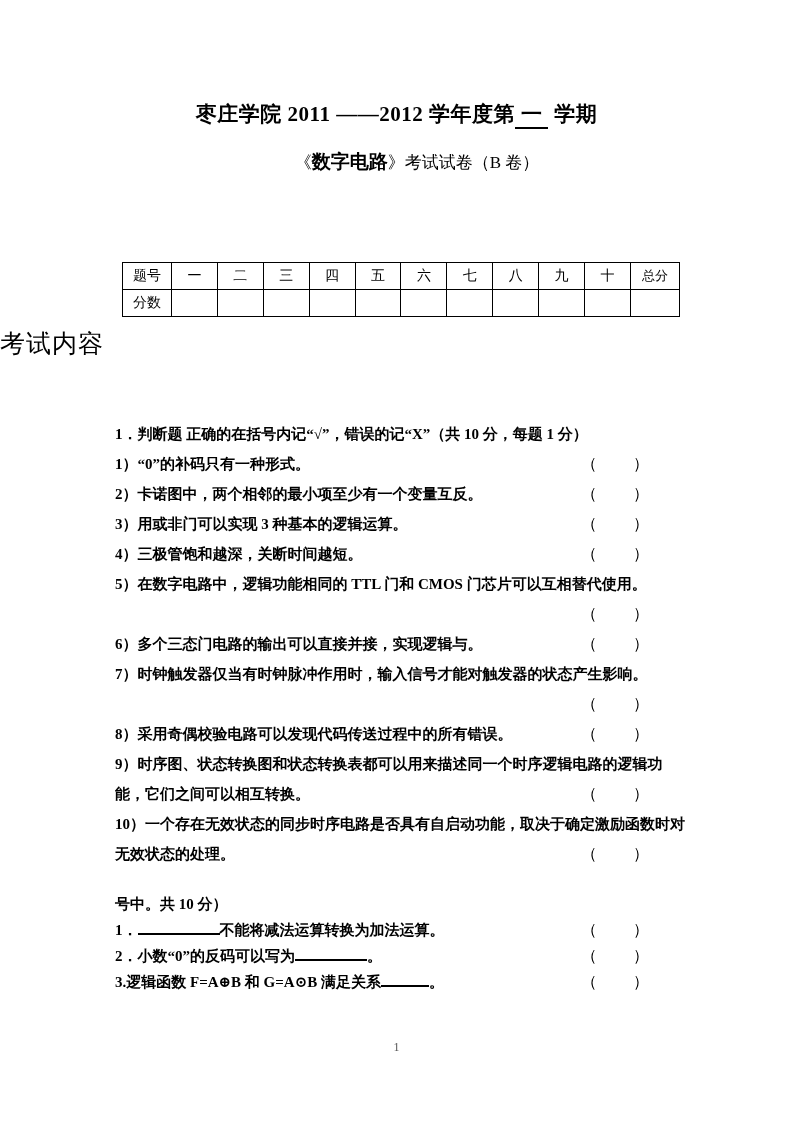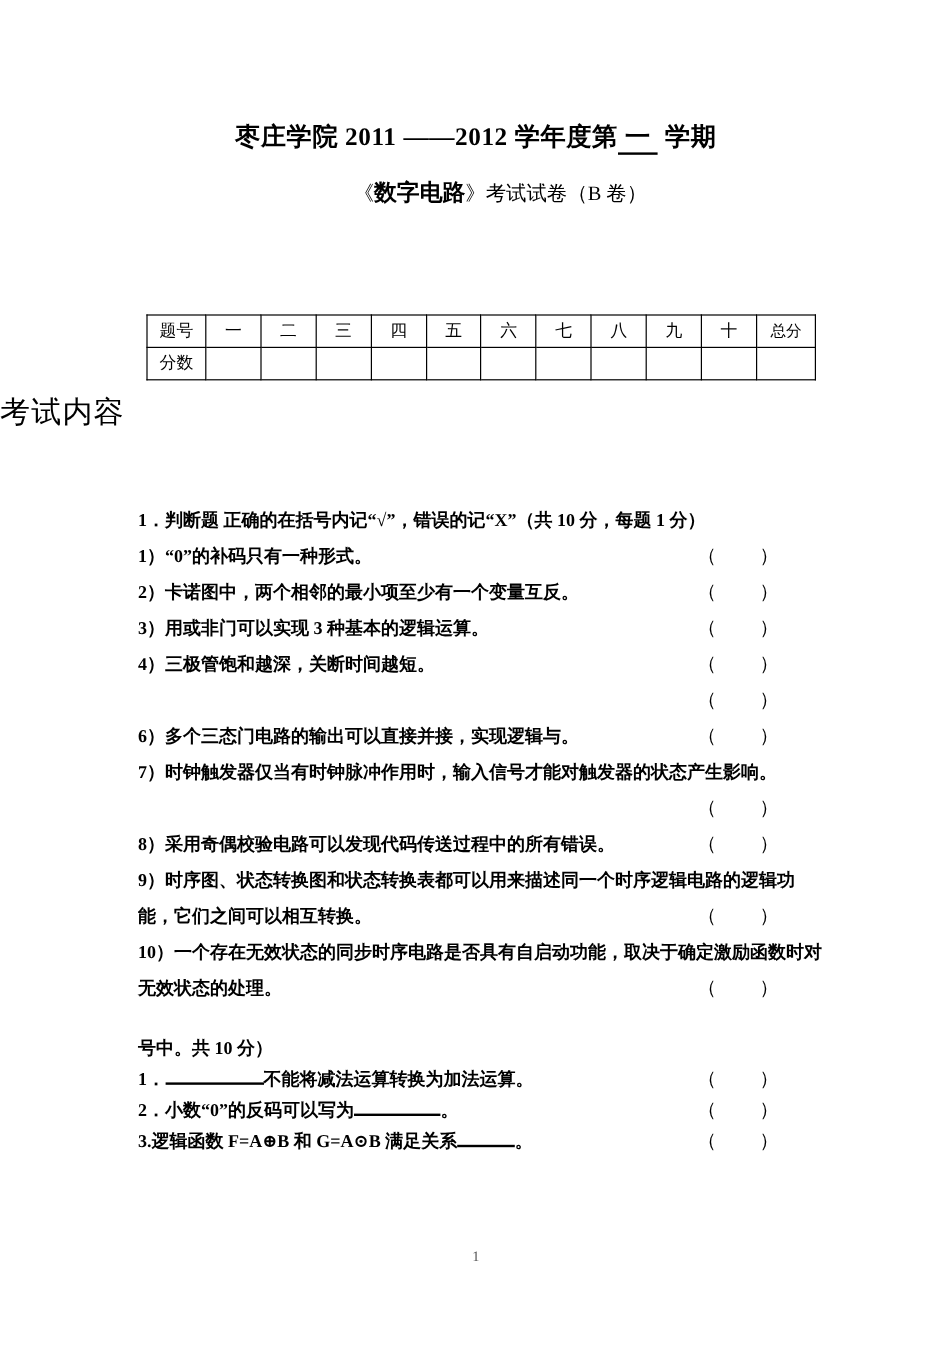--- a/index.html
+++ b/index.html
@@ -261,20 +261,23 @@
     </div>
 
     <div class="q-row">
       <span class="q-text"><span>4）</span><span>三极管饱和越深，关断时间越短。</span></span>
       <span class="paren">
           <span class="lp">（</span>
           <span class="rp">）</span>
         </span>
     </div>
 
+    <div class="q-row">
+      <span class="q-text"><span>5）</span><span>在数字电路中，逻辑功能相同的 TTL 门和 CMOS 门芯片可以互相替代使用。</span></span>
+    </div>
     <div class="q-row paren-line">
       <span class="paren">
           <span class="lp">（</span>
           <span class="rp">）</span>
         </span>
     </div>
 
     <div class="q-row">
       <span class="q-text"><span>6）</span><span>多个三态门电路的输出可以直接并接，实现逻辑与。</span></span>
       <span class="paren">

